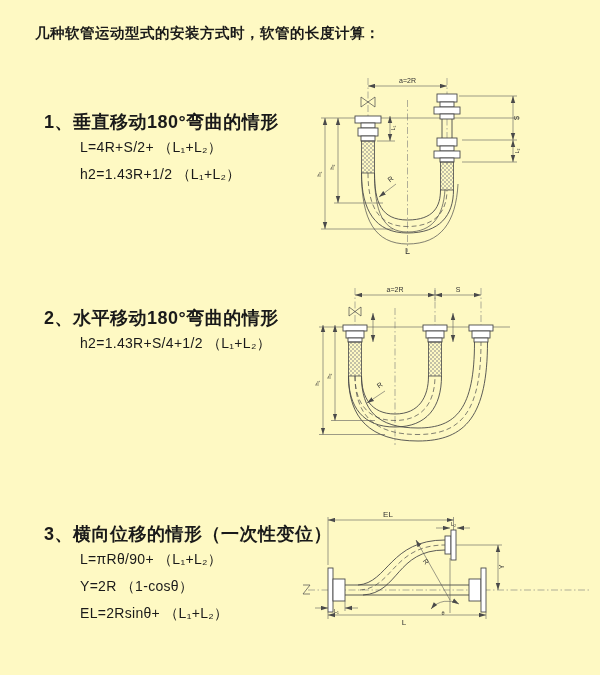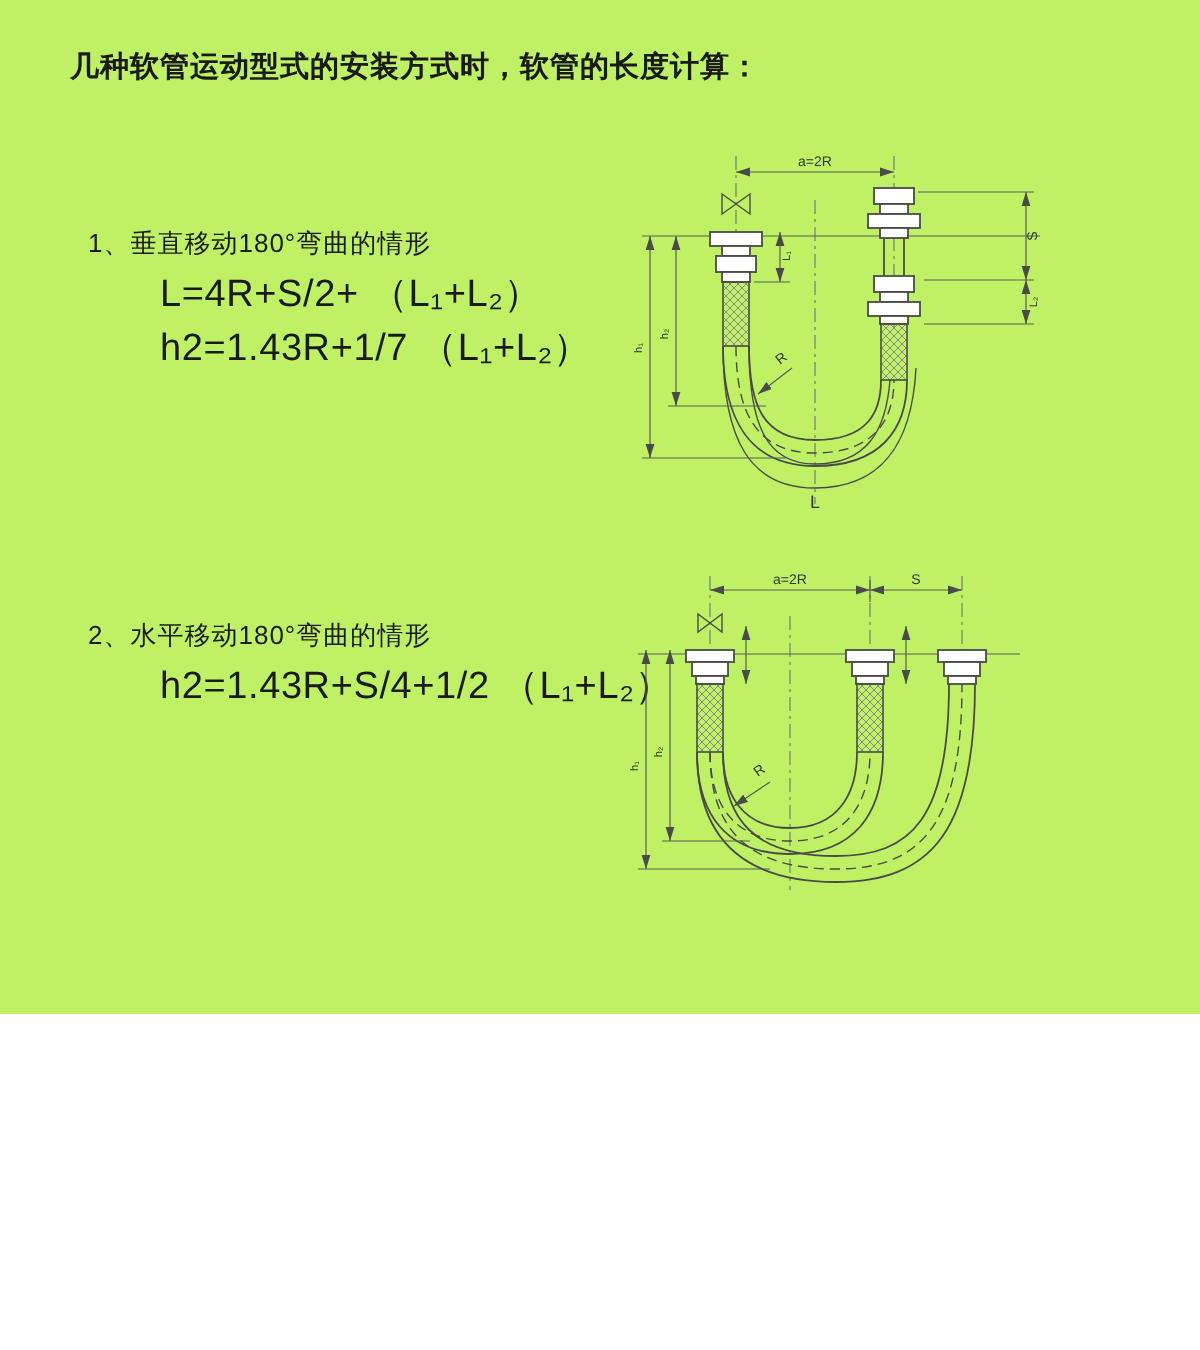--- a/index.html
+++ b/index.html
@@ -1,22 +1,22 @@
 <!DOCTYPE html>
 <html><head>
 <meta charset="utf-8">
 <style>
   html,body{margin:0;padding:0;background:#fff;}
-  .page{position:relative;width:600px;height:507px;background:#bef264;overflow:hidden;
+  .page{position:relative;width:600px;height:675px;background:#fef9c3;overflow:hidden;
         font-family:"Liberation Sans","DejaVu Sans",sans-serif;color:#1a1a1a;}
   .doc-title{position:absolute;left:35px;top:24px;font-size:14.5px;font-weight:bold;letter-spacing:.5px;}
   .sec{position:absolute;left:44px;width:300px;}
-  .sec-heading{font-size:13px;font-weight:normal;letter-spacing:.5px;line-height:20px;}
+  .sec-heading{font-size:18px;font-weight:bold;letter-spacing:.5px;line-height:20px;}
   .formulas{margin:2px 0 0 36px;}
-  .formula{font-size:19px;line-height:27px;letter-spacing:.3px;white-space:nowrap;}
+  .formula{font-size:14px;line-height:27px;letter-spacing:.3px;white-space:nowrap;}
   .diag{position:absolute;}
   
   .dl{stroke:#4a4a4a;stroke-width:.9;fill:none;}
   .dt{stroke:#4a4a4a;stroke-width:.7;fill:none;}
   .dim{stroke:#5a5a5a;stroke-width:.6;fill:none;}
   .cl{stroke:#7a7a7a;stroke-width:.6;fill:none;stroke-dasharray:7 2.5 1.5 2.5;}
   .dash{stroke:#4a4a4a;stroke-width:.7;fill:none;stroke-dasharray:5 3;}
   .part{fill:#fff;stroke:#4a4a4a;stroke-width:.9;}
   .braid{fill:url(#braidP);stroke:#4a4a4a;stroke-width:.8;}
   svg text{font-family:"Liberation Sans","DejaVu Sans",sans-serif;fill:#333;}
@@ -42,31 +42,39 @@
       </pattern>
     </defs>
   </svg>
 
   <div class="doc-title">几种软管运动型式的安装方式时，软管的长度计算：</div>
 
   <div class="sec" style="top:112px">
     <div class="sec-heading">1、垂直移动180°弯曲的情形</div>
     <div class="formulas">
       <div class="formula">L=4R+S/2+ （L₁+L₂）</div>
-      <div class="formula">h2=1.43R+1/7 （L₁+L₂）</div>
+      <div class="formula">h2=1.43R+1/2 （L₁+L₂）</div>
     </div>
   </div>
 
   <div class="sec" style="top:308px">
     <div class="sec-heading">2、水平移动180°弯曲的情形</div>
     <div class="formulas">
       <div class="formula">h2=1.43R+S/4+1/2 （L₁+L₂）</div>
     </div>
   </div>
 
+  <div class="sec" style="top:524px">
+    <div class="sec-heading">3、横向位移的情形（一次性变位）</div>
+    <div class="formulas">
+      <div class="formula">L=πRθ/90+ （L₁+L₂）</div>
+      <div class="formula">Y=2R （1-cosθ）</div>
+      <div class="formula">EL=2Rsinθ+ （L₁+L₂）</div>
+    </div>
+  </div>
 
   <svg class="diag" style="left:315px;top:72px" width="275" height="185" viewBox="0 0 275 185">
     <line class="cl" x1="53" y1="6" x2="53" y2="44"></line>
     <line class="cl" x1="132" y1="6" x2="132" y2="92"></line>
     <line class="cl" x1="92.5" y1="28" x2="92.5" y2="180"></line>
     <line class="dim" x1="6" y1="46" x2="205" y2="46"></line>
 
     <line class="dim" x1="53" y1="14" x2="132" y2="14" marker-start="url(#mS)" marker-end="url(#mE)"></line>
     <text class="lb" x="92.5" y="11" text-anchor="middle">a=2R</text>
 

